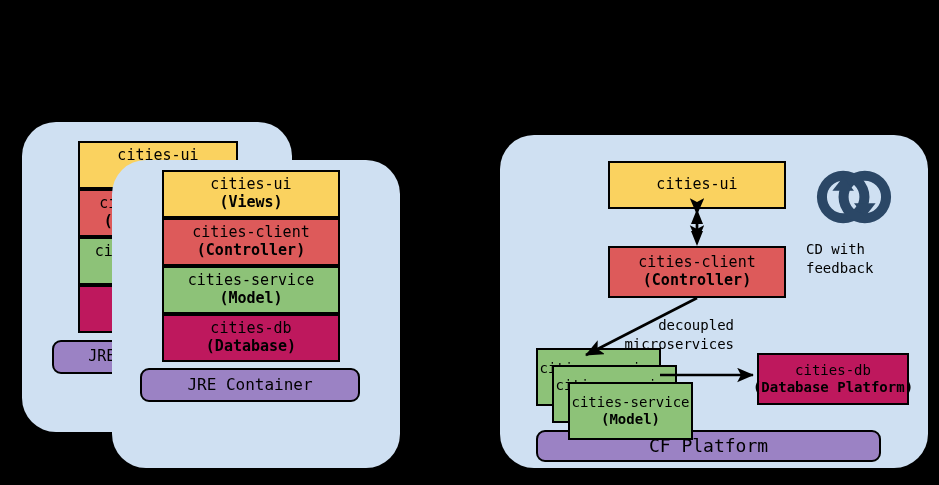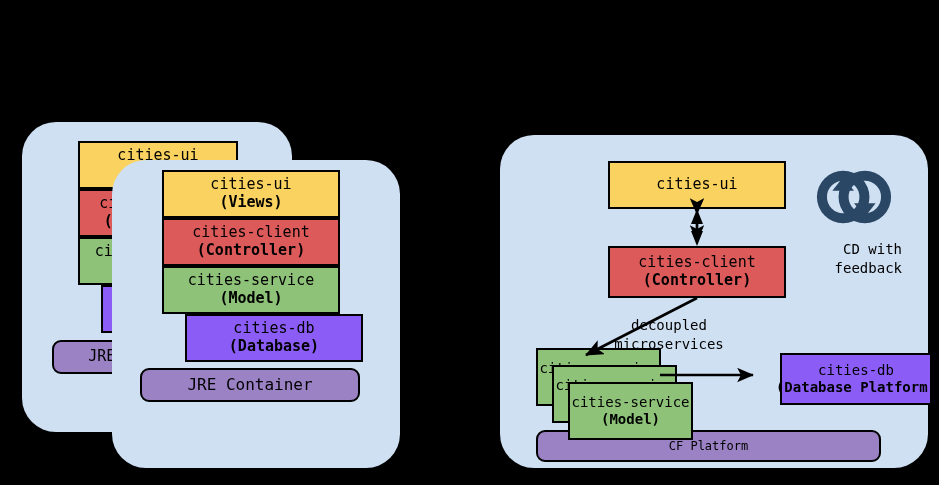--- a/index.html
+++ b/index.html
@@ -41,44 +41,44 @@
     color: #000000;
     font-size: 15px;
     line-height: 1.18;
     text-align: center;
     white-space: nowrap;
   }
   .box .ln2 { display: block; font-weight: bold; }
   .c-yellow { background: #fad25f; align-items: center; }
   .c-red    { background: #dd5a5a; }
   .c-green  { background: #8dc278; }
-  .c-blue   { background: #8b5cf6; margin-left: 23px; }
+  .c-blue   { background: #be185d; }
   .c-purple { background: #9b82c4; }
   .rounded  { border-radius: 9px; }
 
   
   .arrow-svg {
     position: absolute;
     left: 0; top: 0;
     width: 939px;
     height: 485px;
     overflow: visible;
     pointer-events: none;
   }
 
   
   .freetext {
     position: absolute;
     color: #000000;
     font-size: 14px;
     line-height: 1.35;
     white-space: pre;
-    text-align: right;
-  }
-  .freetext.left-al { text-align: center; }
+    text-align: left;
+  }
+  .freetext.left-al { text-align: right; }
 
   
   .cd-icon {
     position: absolute;
   }
 </style>
 </head>
 <body>
 
 <div class="stage">
@@ -122,21 +122,21 @@
   <div class="box c-blue" style="left:162px; top:314px; width:178px; height:48px;">
     <span>cities-db</span>
     <span class="ln2">(Database)</span>
   </div>
   <div class="box c-purple rounded" style="left:140px; top:368px; width:220px; height:34px; font-size:16px;">
     <span>JRE Container</span>
   </div>
 
   <div class="panel" style="left:500px; top:135px; width:428px; height:333px;"></div>
 
-  <div class="box c-purple rounded" style="left:536px; top:430px; width:345px; height:32px; font-size:12px;">
+  <div class="box c-purple rounded" style="left:536px; top:430px; width:345px; height:32px; font-size:18px;">
     <span>CF Platform</span>
   </div>
 
   <div class="box c-yellow" style="left:608px; top:161px; width:178px; height:48px;">
     <span>cities-ui</span>
   </div>
 
   <div class="box c-red" style="left:608px; top:246px; width:178px; height:52px;">
     <span>cities-client</span>
     <span class="ln2">(Controller)</span>

